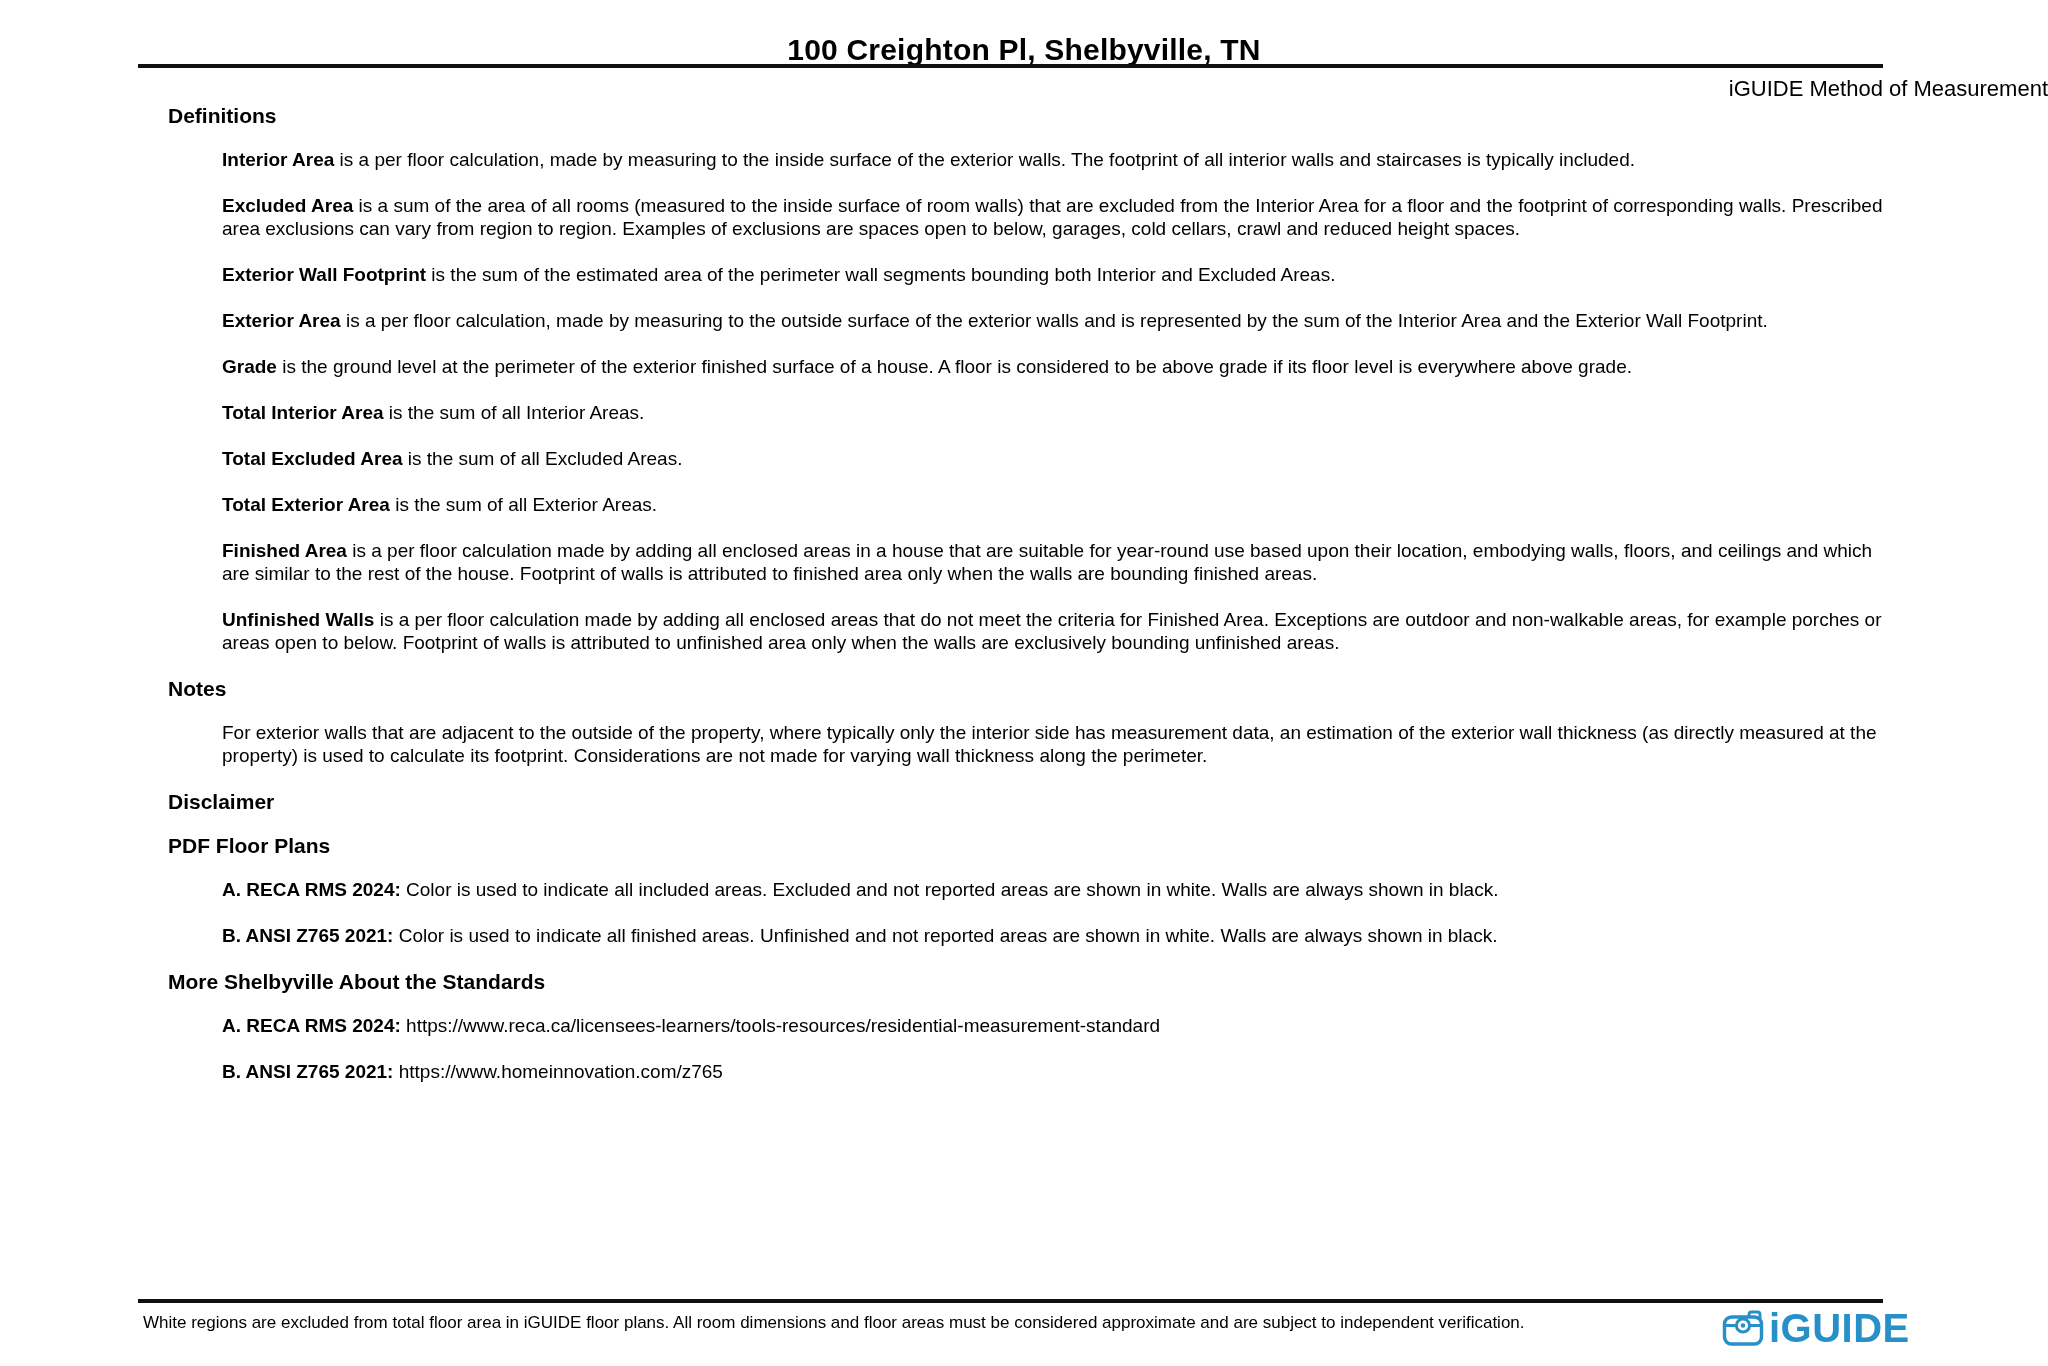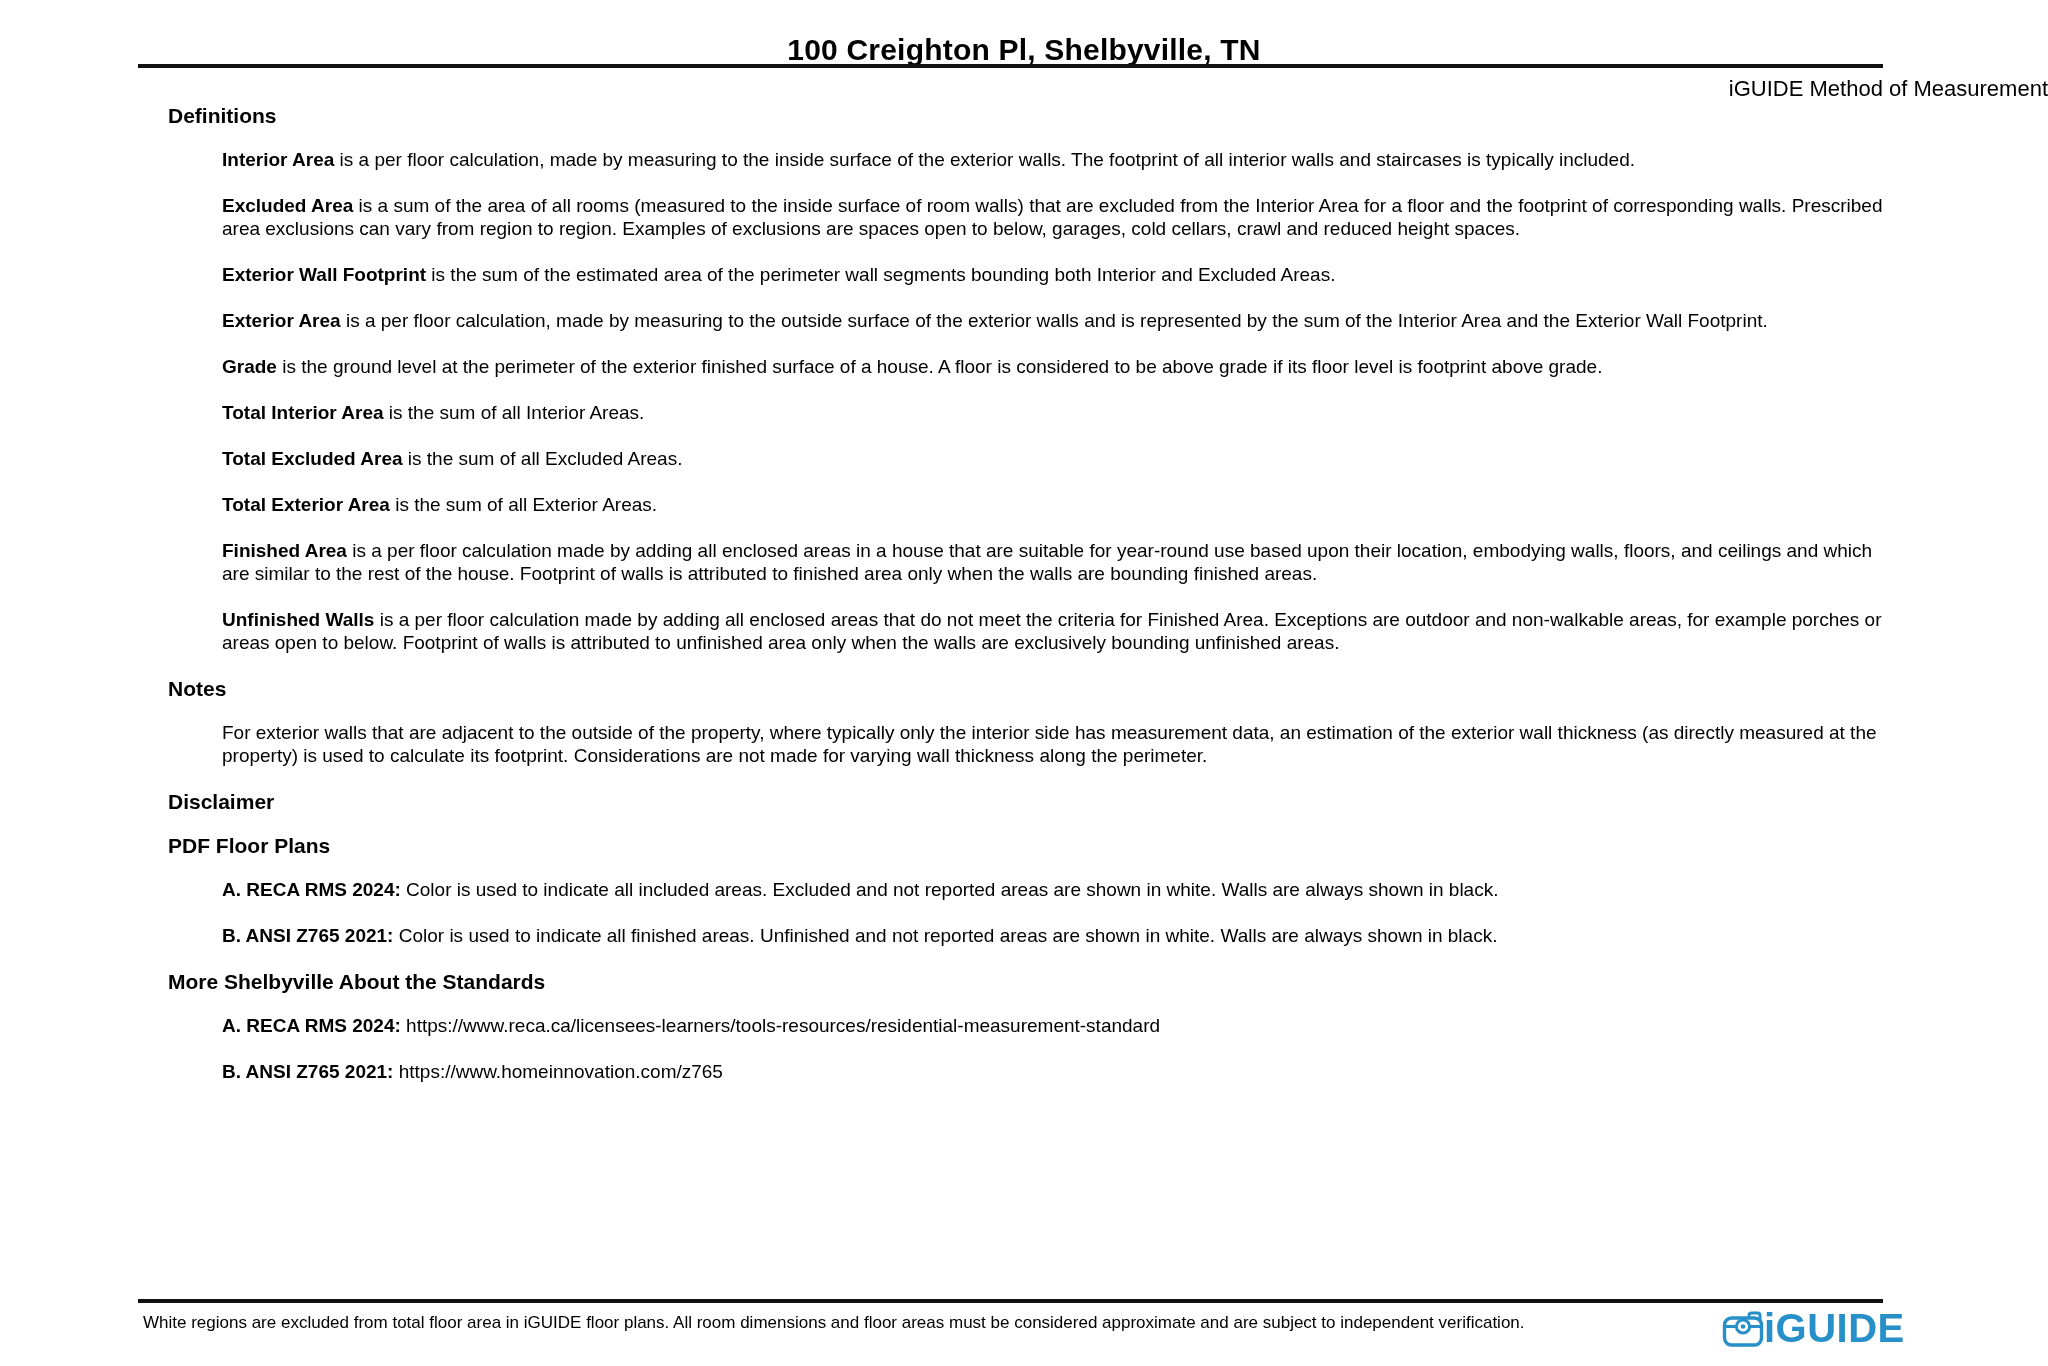--- a/index.html
+++ b/index.html
@@ -65,21 +65,22 @@
     left: 143px;
     top: 1313px;
     font-size: 17px;
     line-height: 20px;
   }
   .logo {
     position: absolute;
     left: 1722px;
     top: 1308px;
     display: flex;
-    align-items: flex-end;
+    align-items: center;
+    gap: 5px;
   }
   .logo-word {
     font-size: 40px;
     line-height: 40px;
     font-weight: 700;
     letter-spacing: 0.5px;
   }
 </style>
 </head>
 <body>
@@ -95,21 +96,21 @@
     <div class="section-heading">Definitions</div>
 
     <p class="para"><b>Interior Area</b><span> is a per floor calculation, made by measuring to the inside surface of the exterior walls. The footprint of all interior walls and staircases is typically included.</span></p>
 
     <p class="para"><b>Excluded Area</b><span> is a sum of the area of all rooms (measured to the inside surface of room walls) that are excluded from the Interior Area for a floor and the footprint of corresponding walls. Prescribed area exclusions can vary from region to region. Examples of exclusions are spaces open to below, garages, cold cellars, crawl and reduced height spaces.</span></p>
 
     <p class="para"><b>Exterior Wall Footprint</b><span> is the sum of the estimated area of the perimeter wall segments bounding both Interior and Excluded Areas.</span></p>
 
     <p class="para"><b>Exterior Area</b><span> is a per floor calculation, made by measuring to the outside surface of the exterior walls and is represented by the sum of the Interior Area and the Exterior Wall Footprint.</span></p>
 
-    <p class="para"><b>Grade</b><span> is the ground level at the perimeter of the exterior finished surface of a house. A floor is considered to be above grade if its floor level is footprint above grade.</span></p>
+    <p class="para"><b>Grade</b><span> is the ground level at the perimeter of the exterior finished surface of a house. A floor is considered to be above grade if its floor level is everywhere above grade.</span></p>
 
     <p class="para"><b>Total Interior Area</b><span> is the sum of all Interior Areas.</span></p>
 
     <p class="para"><b>Total Excluded Area</b><span> is the sum of all Excluded Areas.</span></p>
 
     <p class="para"><b>Total Exterior Area</b><span> is the sum of all Exterior Areas.</span></p>
 
     <p class="para"><b>Finished Area</b><span> is a per floor calculation made by adding all enclosed areas in a house that are suitable for year-round use based upon their location, embodying walls, floors, and ceilings and which are similar to the rest of the house. Footprint of walls is attributed to finished area only when the walls are bounding finished areas.</span></p>
 
     <p class="para"><b>Unfinished Walls</b><span> is a per floor calculation made by adding all enclosed areas that do not meet the criteria for Finished Area. Exceptions are outdoor and non-walkable areas, for example porches or areas open to below. Footprint of walls is attributed to unfinished area only when the walls are exclusively bounding unfinished areas.</span></p>

